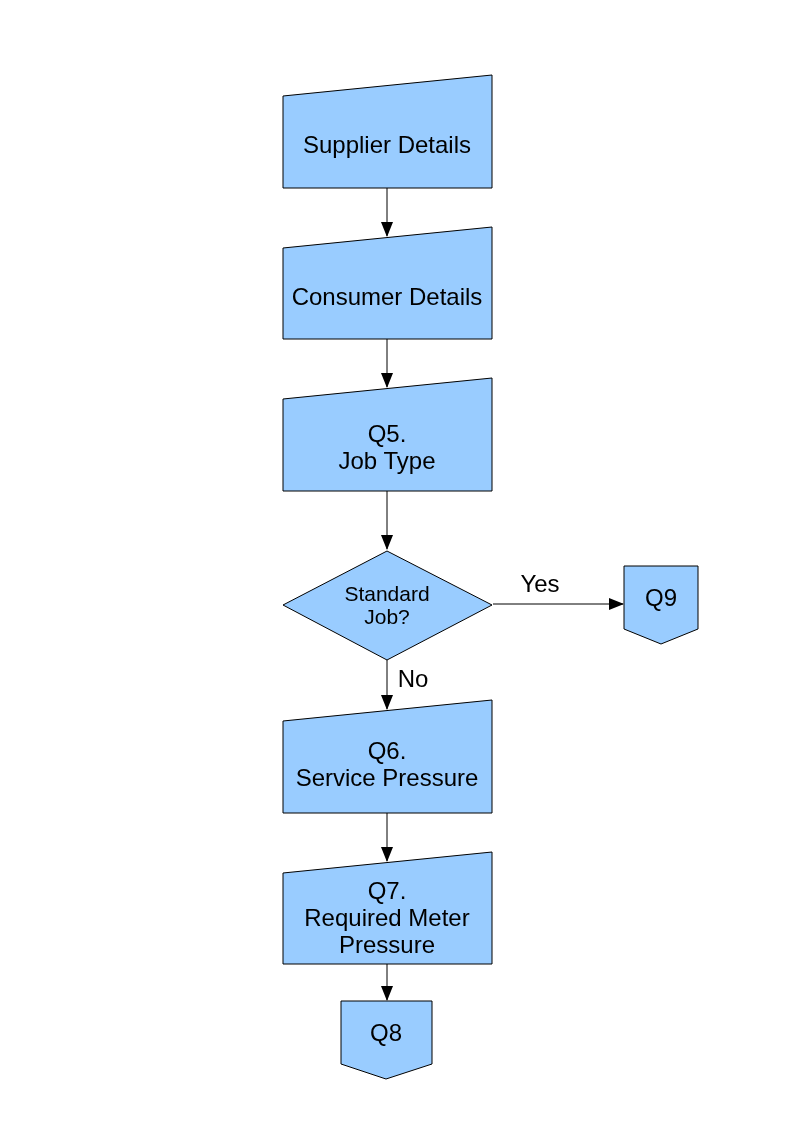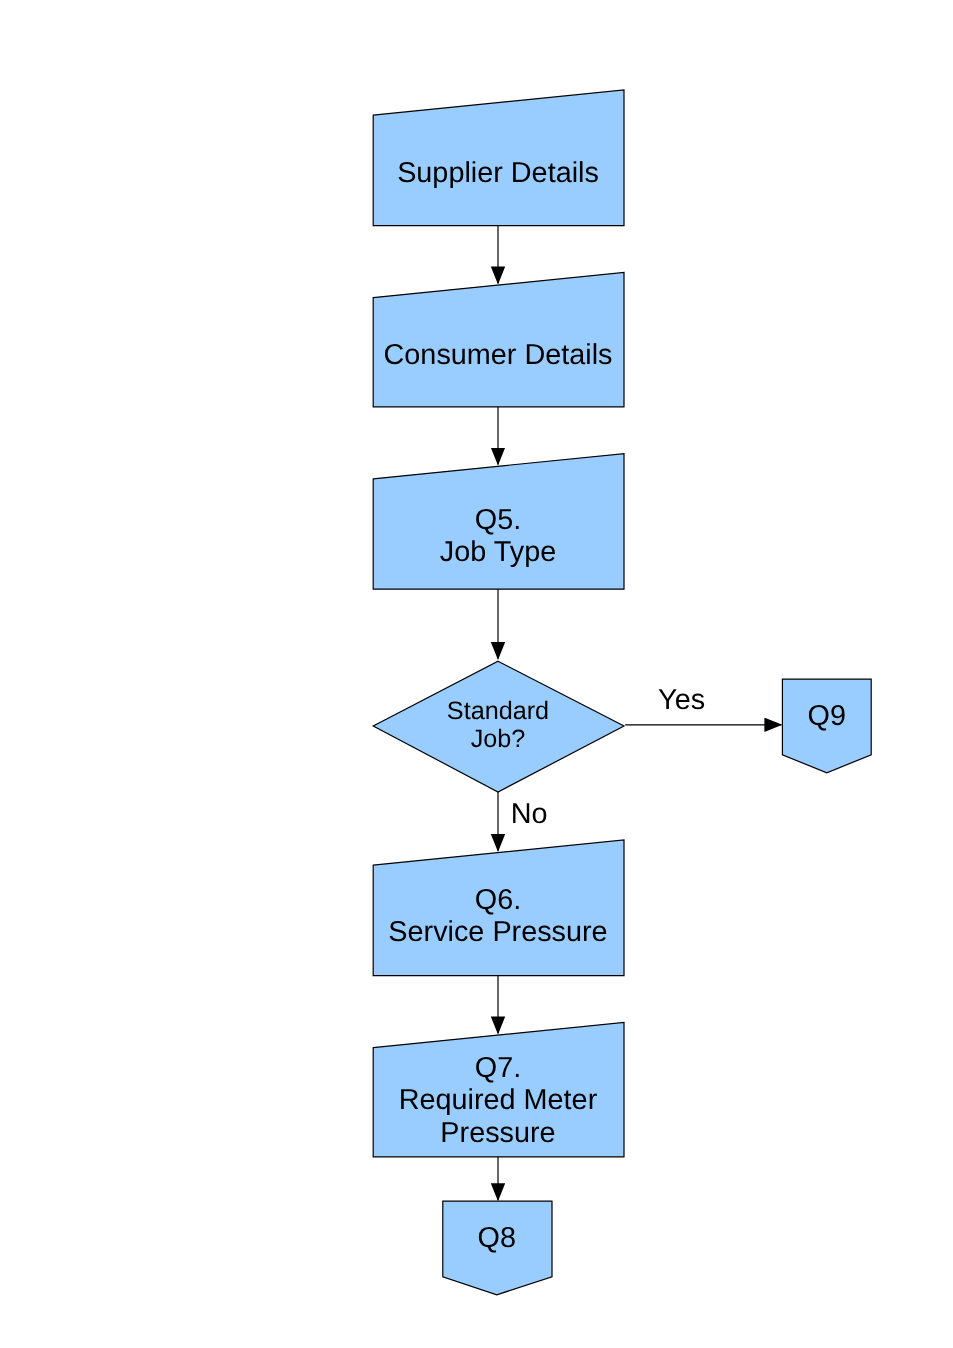--- a/index.html
+++ b/index.html
@@ -6,21 +6,20 @@
     margin: 0;
     padding: 0;
     background: #FFFFFF;
   }
   .page {
     position: relative;
     width: 751px;
     height: 1123px;
     background: #FFFFFF;
     overflow: hidden;
-    margin-left: 28px;
   }
   svg.flowchart {
     position: absolute;
     left: 0;
     top: 0;
   }
   polygon.node {
     stroke: #000000;
     stroke-width: 1;
   }

